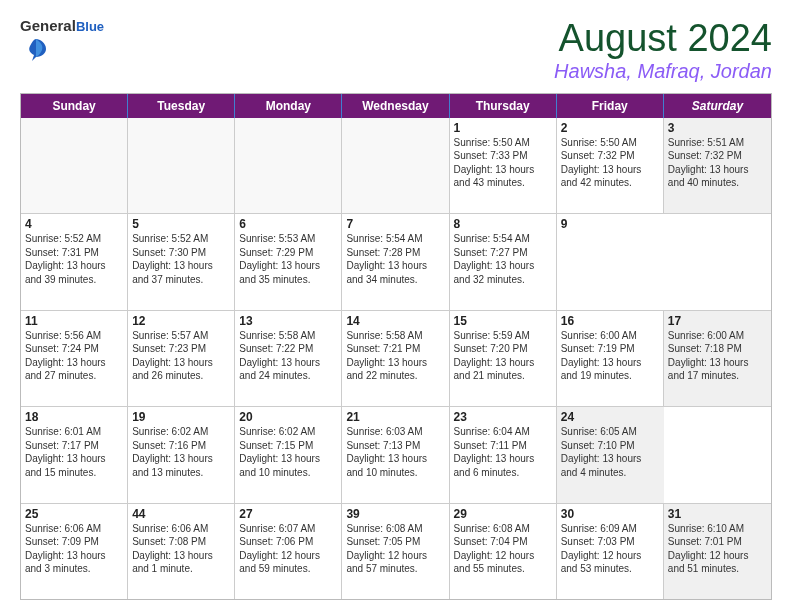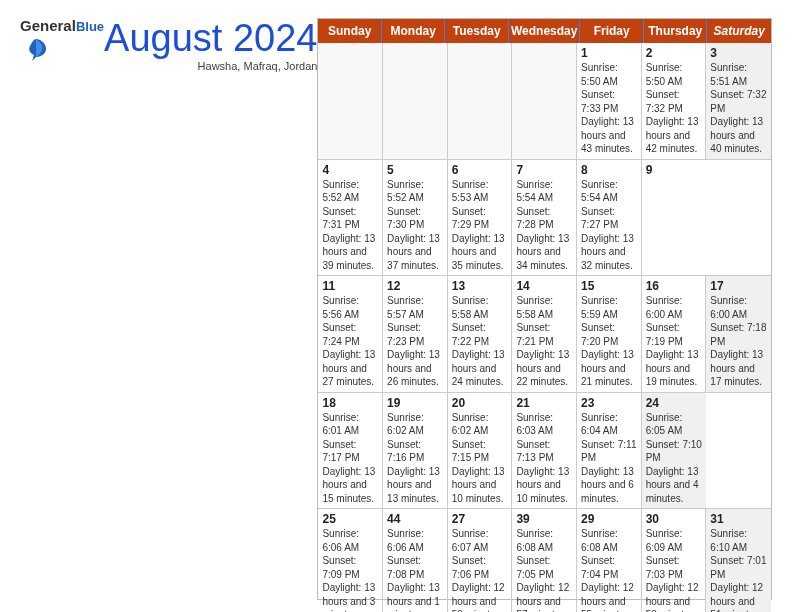--- a/index.html
+++ b/index.html
@@ -8,21 +8,21 @@
       height: 612px;
       font-family: Arial, sans-serif;
       background: #fff;
       overflow: hidden;
     }
     .page {
       width: 792px;
       height: 612px;
       padding: 18px 20px 12px 20px;
       display: flex;
-      flex-direction: row;
+      flex-direction: column;
     }
     .header {
       display: flex;
       justify-content: space-between;
       align-items: flex-start;
       margin-bottom: 10px;
     }
     .logo {
       display: flex;
       align-items: center;
@@ -38,38 +38,39 @@
       width: 28px;
       height: 28px;
       margin-left: 2px;
     }
     .title-block {
       text-align: right;
     }
     .title-month {
       font-size: 38px;
       font-weight: normal;
-      color: #1d4ed8;
+      color: #14532d;
       line-height: 1.1;
     }
     .title-location {
-      font-size: 11px;
-      color: #404040;
+      font-size: 20px;
+      color: #8b5cf6;
       font-weight: normal;
+      font-style: italic;
     }
     .calendar {
       flex: 1;
       display: flex;
       flex-direction: column;
       border: 1px solid #bbb;
     }
     .cal-header-row {
       display: grid;
       grid-template-columns: repeat(7, 1fr);
-      background: #c2410c;
+      background: #701a75;
     }
     .cal-header-cell {
       color: #fff;
       font-size: 12px;
       font-weight: bold;
       text-align: center;
       padding: 5px 2px;
       border-right: 1px solid #4080d0;
     }
     .cal-header-cell:last-child { border-right: none; font-style: italic; }
@@ -129,25 +130,25 @@
     </div>
     <div class="title-block">
       <div class="title-month">August 2024</div>
       <div class="title-location">Hawsha, Mafraq, Jordan</div>
     </div>
   </div>
 
   <div class="calendar">
     <div class="cal-header-row">
     <div class="cal-header-cell">Sunday</div>
+        <div class="cal-header-cell">Tuesday</div>
         <div class="cal-header-cell">Monday</div>
-        <div class="cal-header-cell">Tuesday</div>
         <div class="cal-header-cell">Wednesday</div>
+        <div class="cal-header-cell">Thursday</div>
         <div class="cal-header-cell">Friday</div>
-        <div class="cal-header-cell">Thursday</div>
         <div class="cal-header-cell">Saturday</div>
       </div>
     <div class="cal-body">
     <div class="cal-week">
           <div class="cal-cell empty"></div>
           <div class="cal-cell empty"></div>
           <div class="cal-cell empty"></div>
           <div class="cal-cell empty"></div>
           <div class="cal-cell">
             <span class="day-num">1</span>

